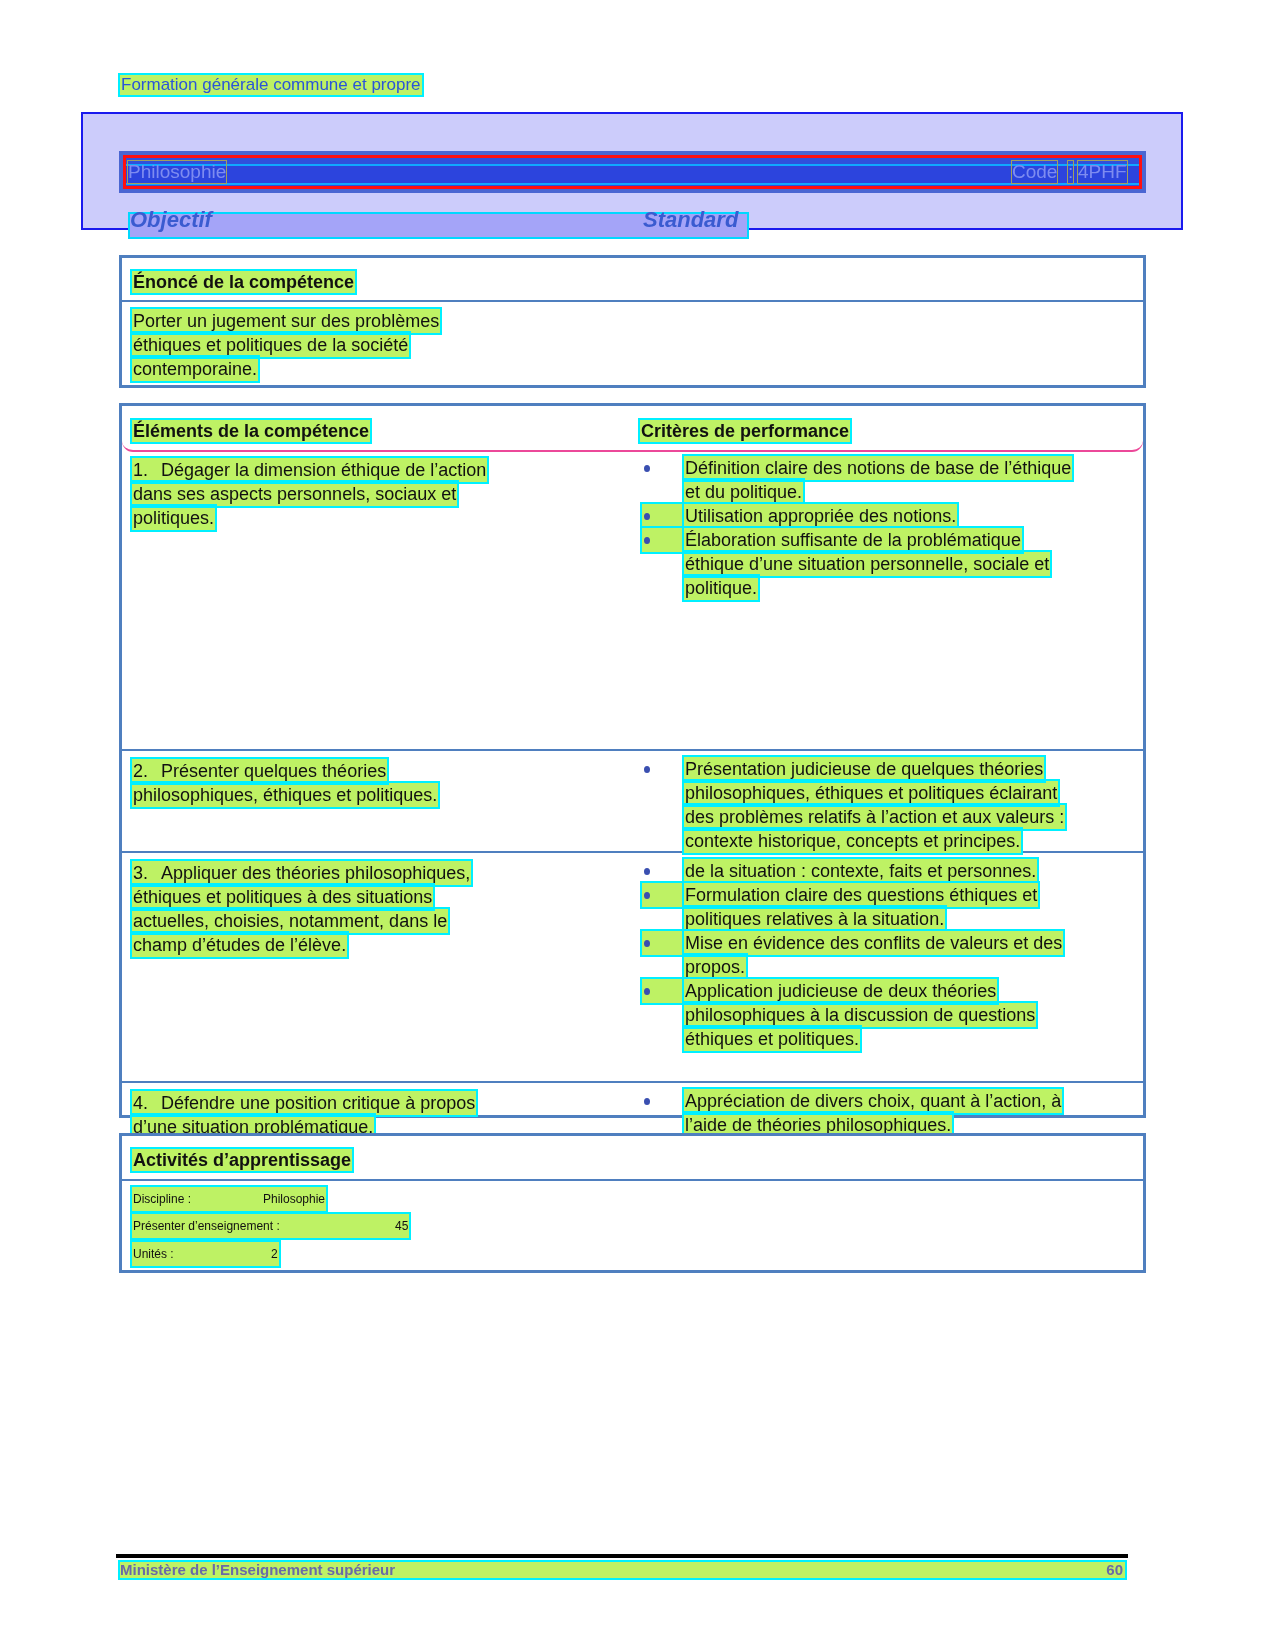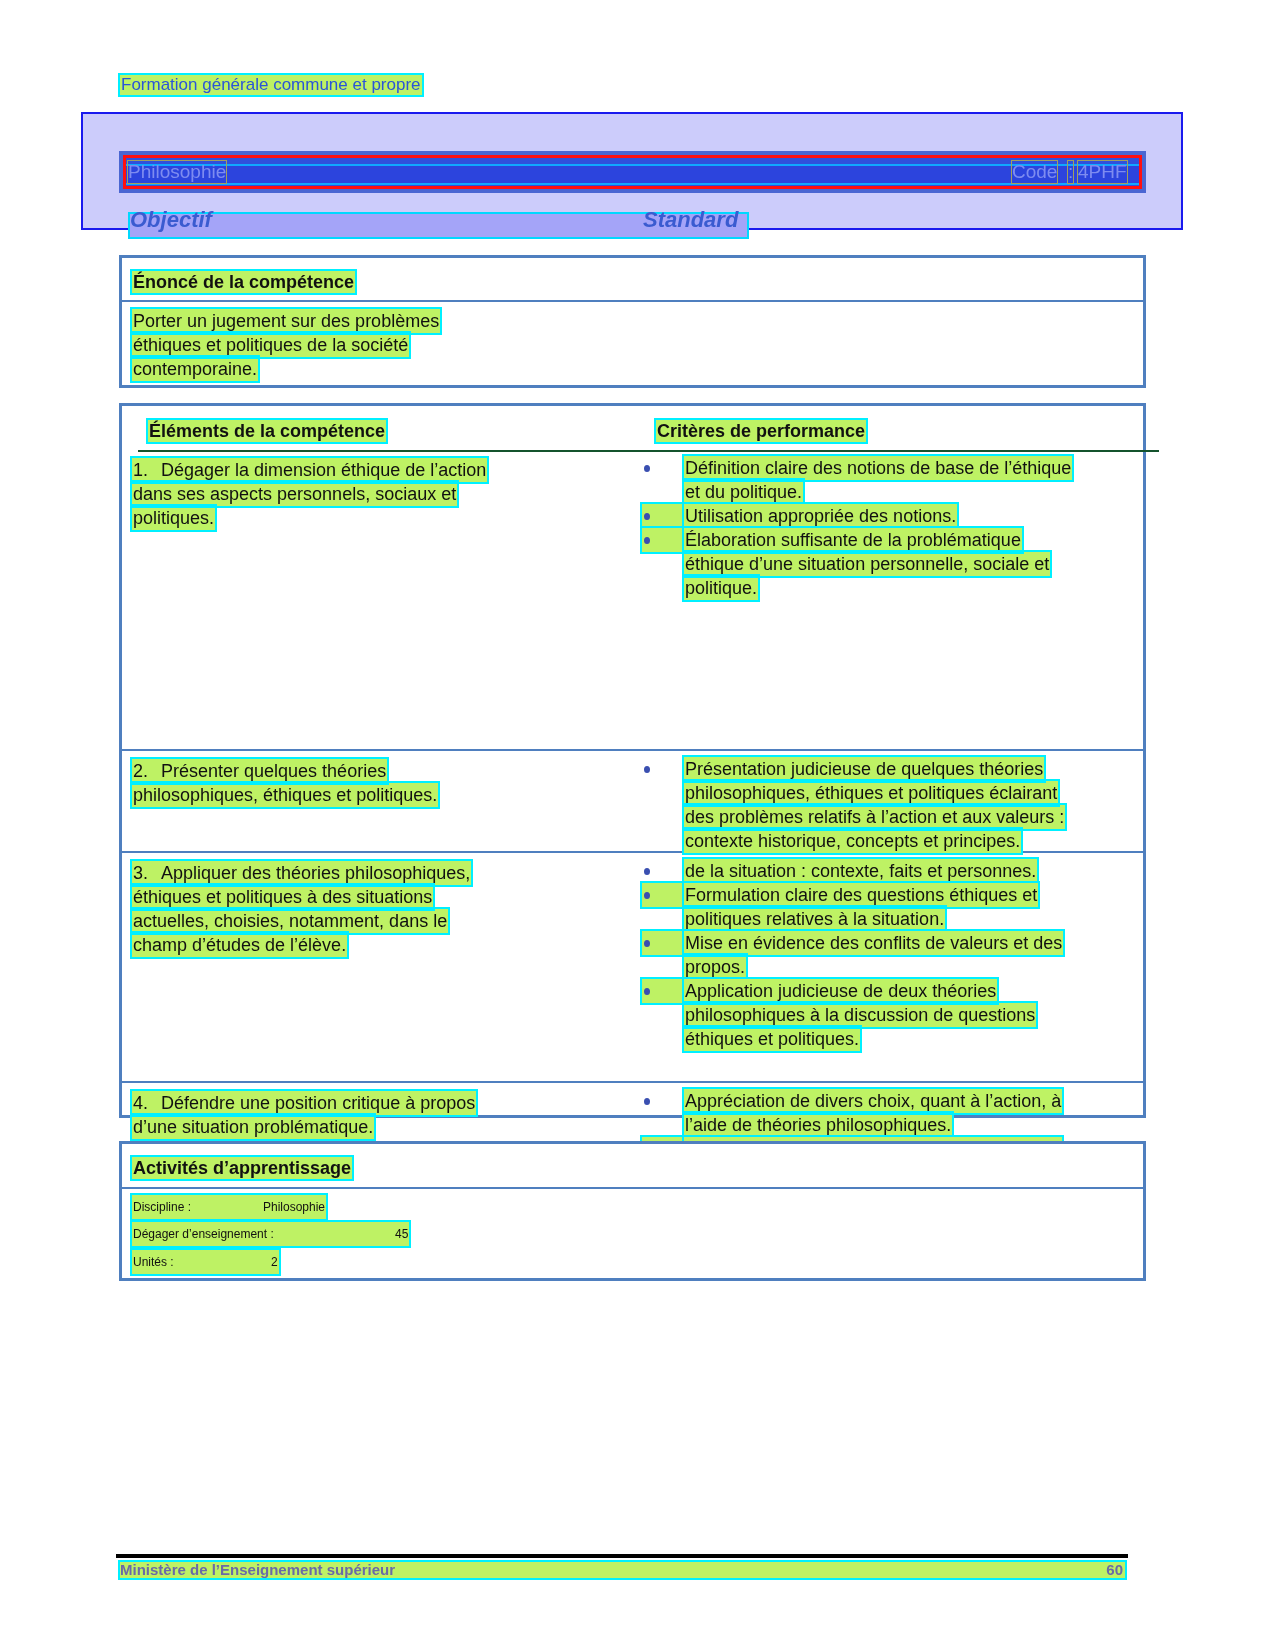--- a/index.html
+++ b/index.html
@@ -27,36 +27,36 @@
   .box .hdr { border-bottom: 2px solid #4f7fbf; position: relative; }
   .hdr-text { font-size: 18px; font-weight: bold; color: #111; line-height: 22px; padding: 0 1px; display: inline-block; }
 
   #enonce { top: 255px; height: 133px; }
   #enonce .hdr { height: 42px; }
   #enonce .hdr .hdr-text { position: absolute; left: 10px; top: 13px; }
   #enonce-body { position: absolute; left: 10px; top: 51px; }
   .line { font-size: 18px; line-height: 24px; display: block; width: max-content; padding: 0 1px; margin-bottom: 0; }
 
   #elements { top: 403px; height: 715px; }
-  .el-header { position: absolute; left: 16px; top: 0; width: 100%; height: 44px; border-bottom: 2px solid #14532d; }
+  .el-header { position: absolute; left: 0; top: 0; width: 100%; height: 44px; border-bottom: 2px solid #ec4899; border-radius: 11px; }
   .el-header .h-left { position: absolute; left: 10px; top: 14px; }
   .el-header .h-right { position: absolute; left: 518px; top: 14px; }
   .el-row { position: absolute; left: 0; width: 100%; border-bottom: 2px solid #4f7fbf; box-sizing: border-box; }
   .el-row.last { border-bottom: none; }
   .el-left { position: absolute; left: 10px; top: 8px; }
   .el-left .num { display: inline-block; width: 28px; }
   .el-left .l { font-size: 18px; line-height: 24px; display: block; width: max-content; padding: 0 1px; }
   .el-left .indent { }
   .el-right { position: absolute; left: 518px; top: 6px; width: 495px; }
   .crit { position: relative; }
   .crit .bullet { position: absolute; left: 2px; top: 0; width: 40px; height: 24px; }
   .crit .bullet::after { content: ""; position: absolute; left: 2px; top: 9px; width: 6px; height: 7px; border-radius: 50%; background: #3a4fb0; }
   .crit .cl { font-size: 18px; line-height: 24px; display: block; width: max-content; margin-left: 44px; padding: 0 1px; }
 
-  #activites { top: 1133px; height: 140px; margin-top: 8px; }
+  #activites { top: 1133px; height: 140px; }
   #activites .hdr { height: 43px; }
   #activites .hdr .hdr-text { position: absolute; left: 10px; top: 13px; }
   .act-row { position: absolute; left: 10px; font-size: 12px; line-height: 24px; width: max-content; padding: 0 1px; }
   .act-row .k { display: inline-block; }
 
   #footer-rule { left: 116px; top: 1554px; width: 1012px; height: 4px; background: #000; }
   #footer-text { left: 120px; top: 1562px; width: 1005px; height: 16px; font-size: 15px; font-weight: bold; color: #6a6aa8; line-height: 16px; }
   #footer-left { position: absolute; left: 0; top: 0; }
   #footer-right { position: absolute; right: 2px; top: 0; }
 </style>
@@ -195,21 +195,21 @@
 </div>
 
 <div id="activites" class="box">
   <div class="hdr">
     <span class="hdr-text hl">Activités d’apprentissage</span>
   </div>
   <div class="act-row hl" style="top:51px">
     <span class="k" style="width:130px">Discipline :</span><span>Philosophie</span>
   </div>
   <div class="act-row hl" style="top:78px">
-    <span class="k" style="width:262px">Dégager d’enseignement :</span><span>45</span>
+    <span class="k" style="width:262px">Présenter d’enseignement :</span><span>45</span>
   </div>
   <div class="act-row hl" style="top:106px">
     <span class="k" style="width:138px">Unités :</span><span>2</span>
   </div>
 </div>
 
 <div id="footer-rule" class="abs"></div>
 <div id="footer-text" class="abs hl">
   <span id="footer-left">Ministère de l’Enseignement supérieur</span>
   <span id="footer-right">60</span>

